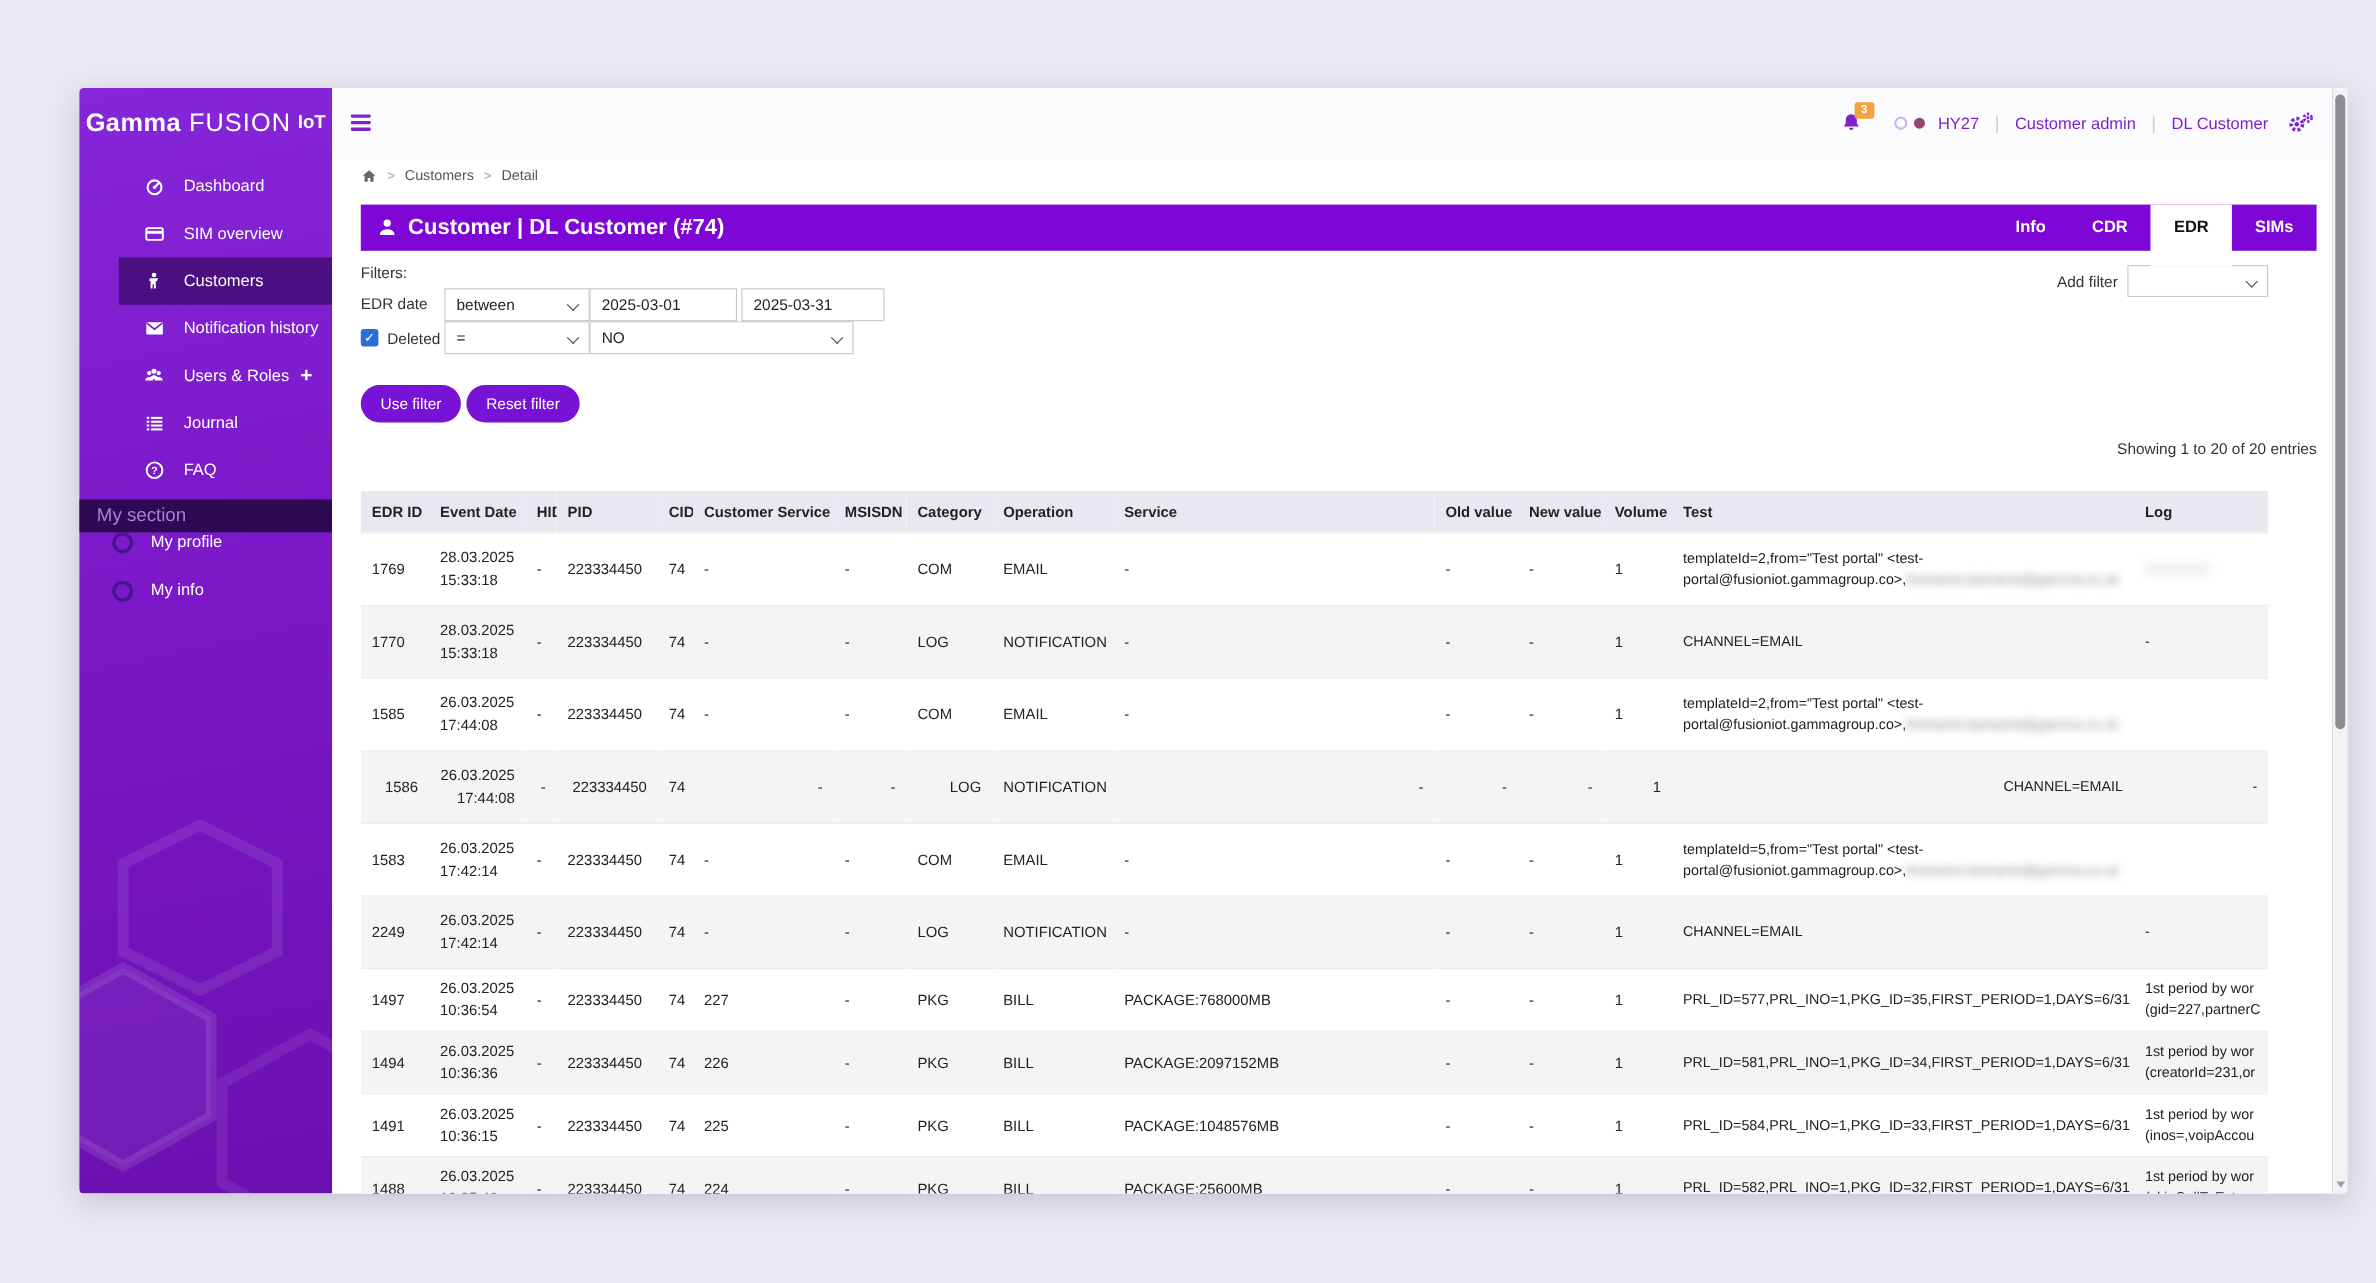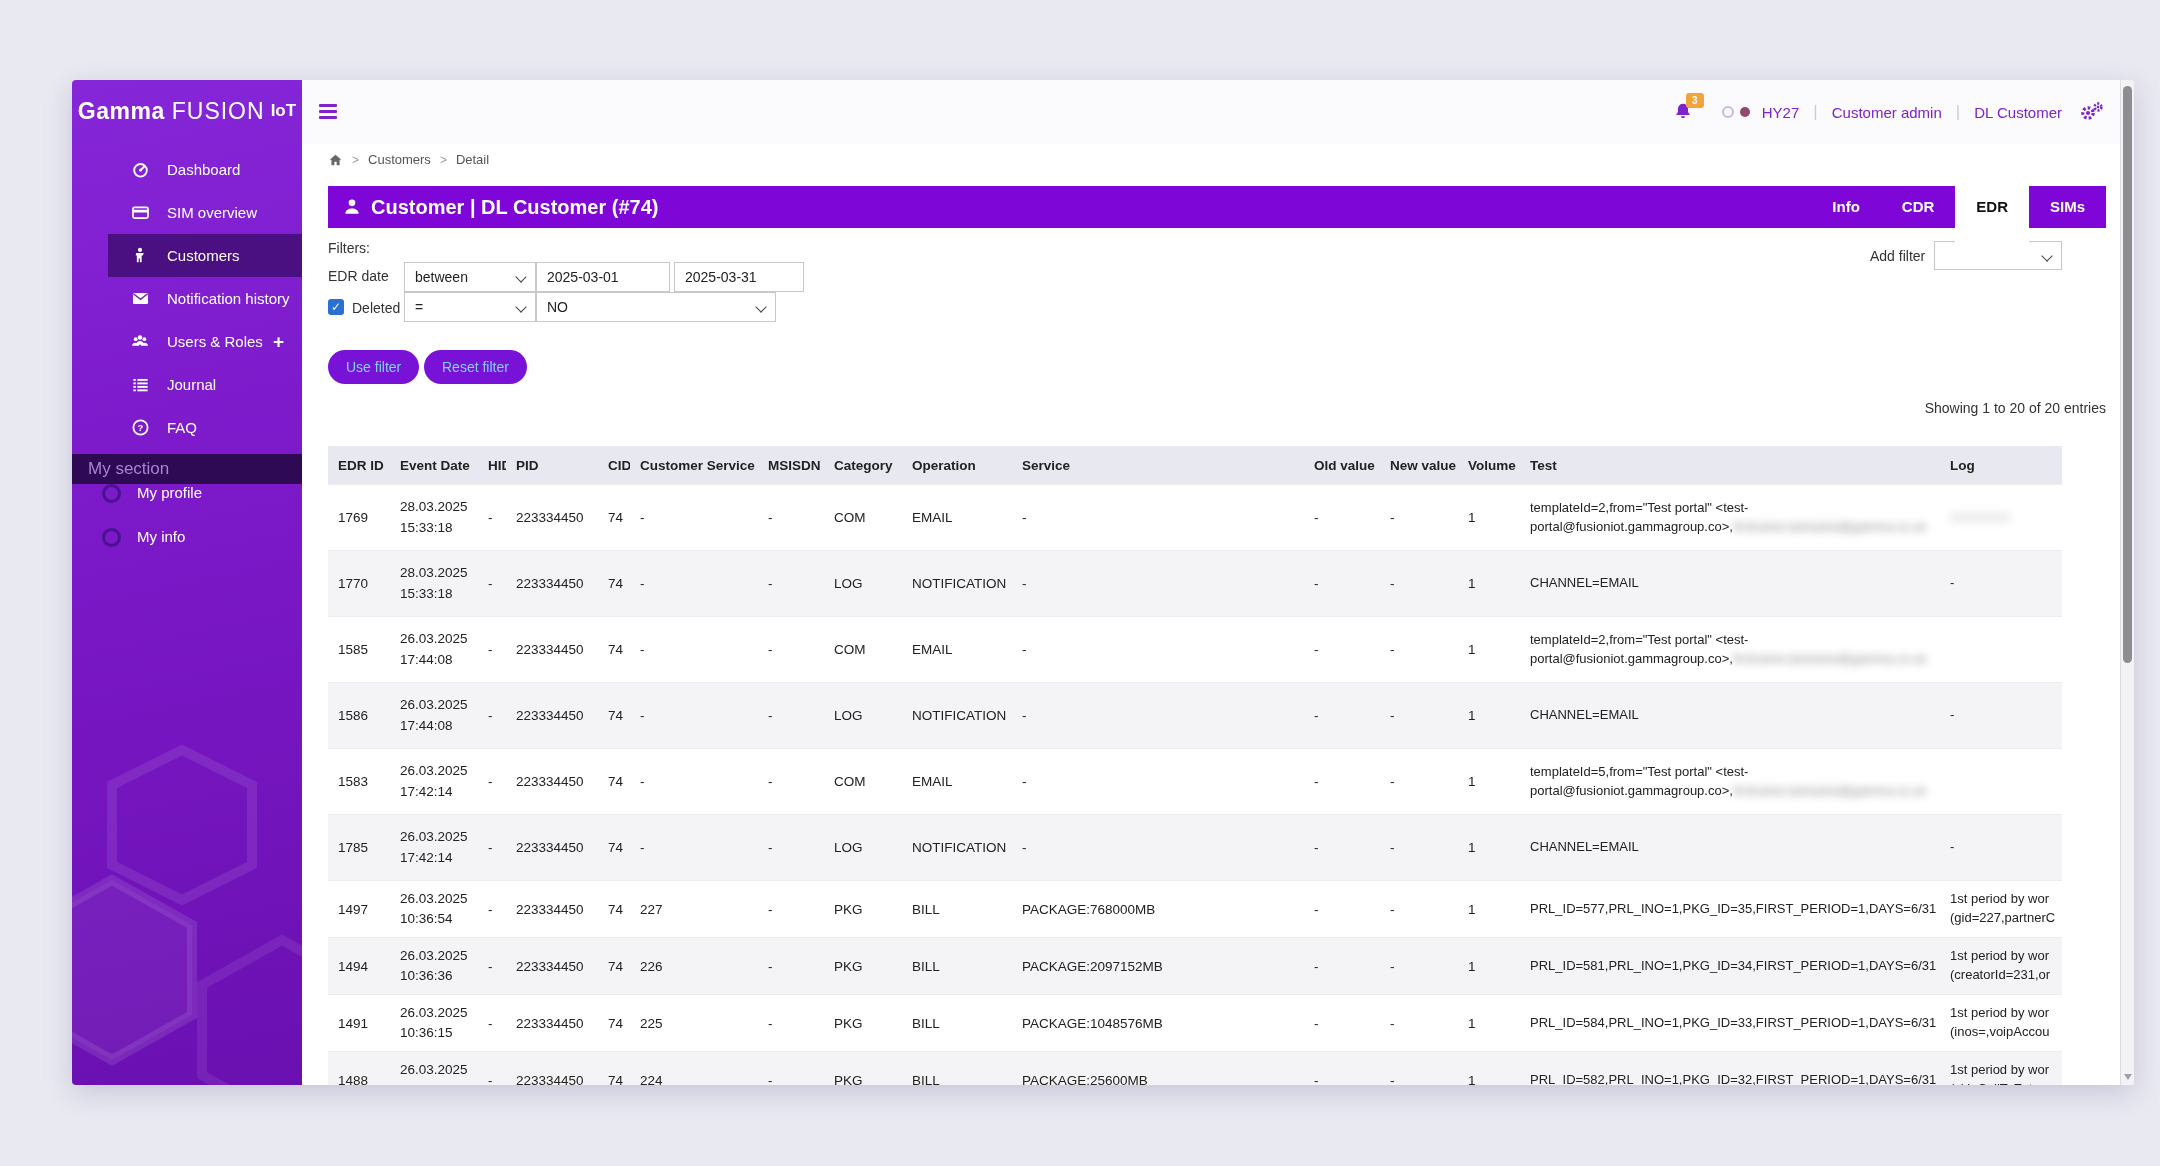--- a/index.html
+++ b/index.html
@@ -73,21 +73,21 @@
   .box { position:absolute; height:30px; border:1px solid #c7c7cc; background:#fff; box-sizing:border-box;
          font-size:14px; color:#222; display:flex; align-items:center; padding:0 10px; }
   .box.select { cursor:pointer; }
   .chev { position:absolute; right:10px; top:10px; width:7px; height:7px;
           border-right:1.6px solid #444; border-bottom:1.6px solid #444; transform:rotate(45deg); }
   .checkbox { position:absolute; width:16px; height:16px; background:#2a6fd4; border-radius:3px;
               color:#fff; font-size:12px; font-weight:bold; text-align:center; line-height:16px; cursor:pointer; }
   .addfilter-label { position:absolute; font-size:14px; color:#333; }
 
   .btn { position:absolute; height:34px; border:none; border-radius:17px; background:#7712d6;
-         color:#7dd3fc; font-size:14px; font-family:inherit; padding:0 18px; cursor:pointer; }
+         color:#ffffff; font-size:14px; font-family:inherit; padding:0 18px; cursor:pointer; }
 
   .showing { position:absolute; right:14px; top:256px; font-size:14px; color:#333; }
 
   table.edr { position:absolute; left:26px; top:302px; border-collapse:collapse; table-layout:fixed;
               width:1734px; font-size:13.5px; color:#222; }
   table.edr th { background:#e8e9f0; font-size:13.5px; font-weight:bold; text-align:left;
                  padding:10px 10px; height:18px; white-space:nowrap; overflow:hidden; cursor:pointer; }
   table.edr td { padding:4px 10px; vertical-align:middle; overflow:hidden; }
   table.edr tr.stripe td { background:#f4f4f7; }
   table.edr tbody tr { border-top:1px solid #ececf0; }
@@ -418,21 +418,21 @@
                 <td>-</td>
                 <td>-</td>
                 <td>-</td>
                 <td>1</td>
                 <td>
                   <div class="meta-line">templateId=2,from="Test portal" &lt;test-</div>
                   <div class="meta-line">portal@fusioniot.gammagroup.co&gt;,<span class="blur">firstname.lastname@gamma.co.uk</span></div>
                 </td>
                 <td></td>
               </tr>
-              <tr class="stripe" style="height: 66px;">
+              <tr class="stripe" style="height: 66px; text-align: right;">
                 <td>1586</td>
                 <td>
                   <div class="dt-line">26.03.2025</div>
                   <div class="dt-line">17:44:08</div>
                 </td>
                 <td>-</td>
                 <td>223334450</td>
                 <td>74</td>
                 <td>-</td>
                 <td>-</td>
@@ -466,21 +466,21 @@
                 <td>-</td>
                 <td>-</td>
                 <td>1</td>
                 <td>
                   <div class="meta-line">templateId=5,from="Test portal" &lt;test-</div>
                   <div class="meta-line">portal@fusioniot.gammagroup.co&gt;,<span class="blur">firstname.lastname@gamma.co.uk</span></div>
                 </td>
                 <td></td>
               </tr>
               <tr class="stripe" style="height: 66px;">
-                <td>1785</td>
+                <td>2249</td>
                 <td>
                   <div class="dt-line">26.03.2025</div>
                   <div class="dt-line">17:42:14</div>
                 </td>
                 <td>-</td>
                 <td>223334450</td>
                 <td>74</td>
                 <td>-</td>
                 <td>-</td>
                 <td>LOG</td>

